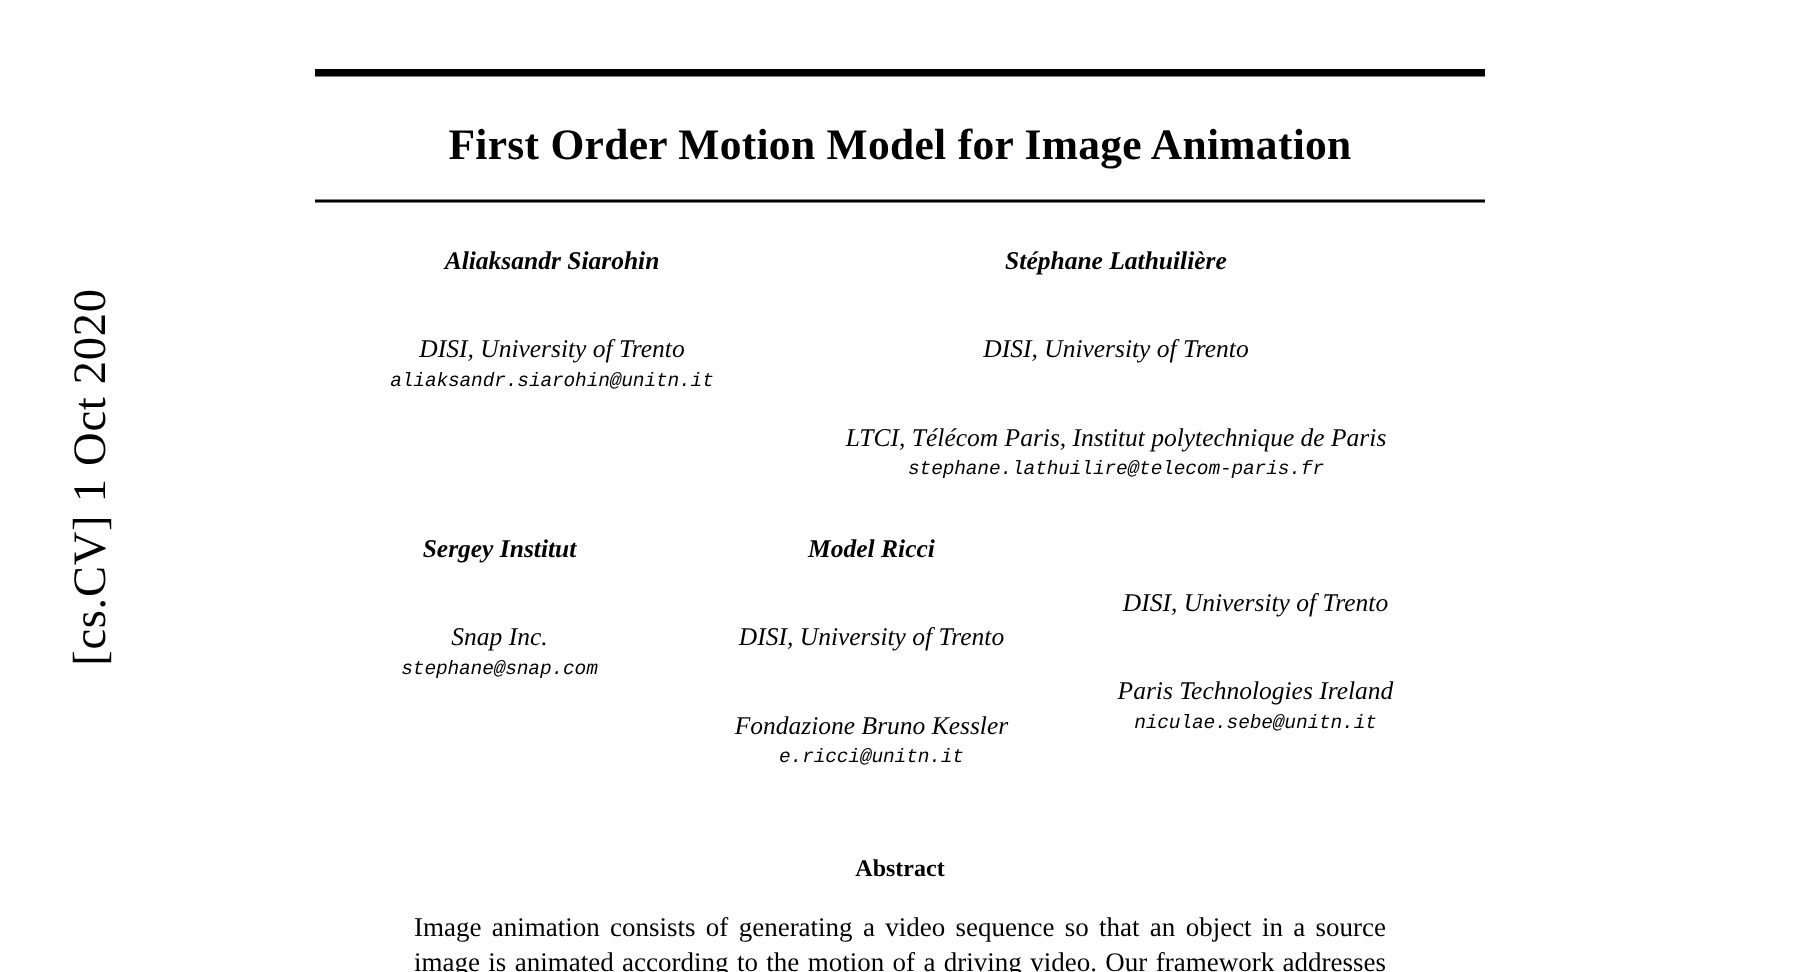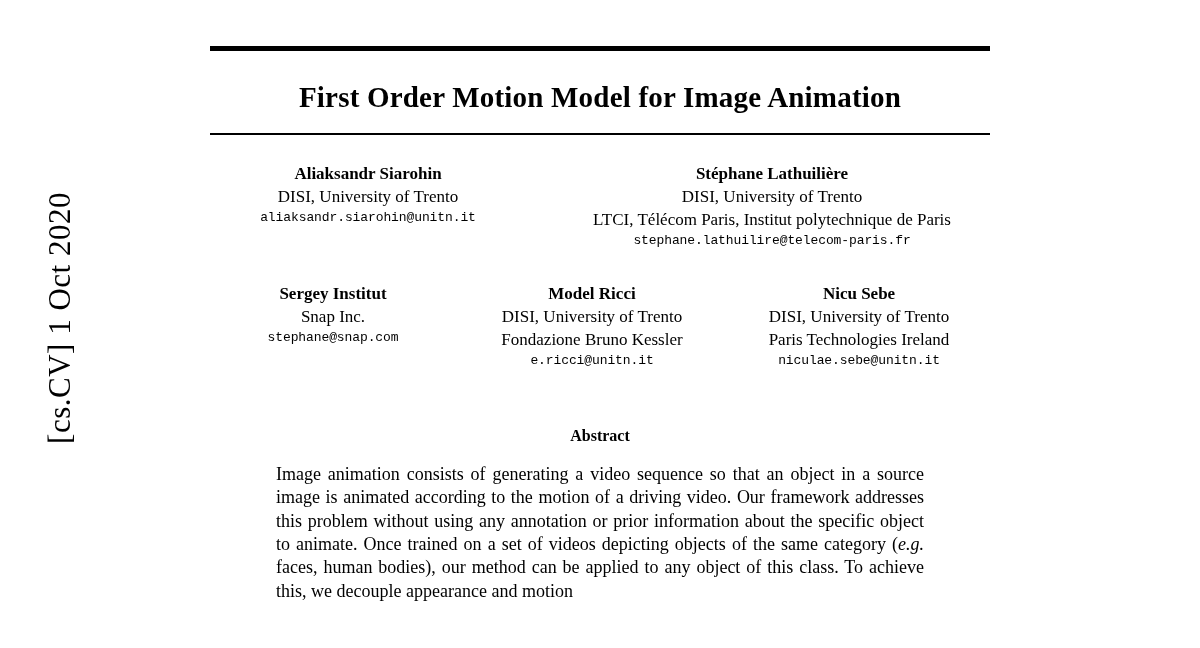--- a/index.html
+++ b/index.html
@@ -62,39 +62,41 @@
   #paper-title {
     text-align: center;
     font-size: 29px;
     font-weight: bold;
     margin-top: 30px;
     letter-spacing: 0.2px;
   }
 
   .authors-row {
     display: flex;
-    justify-content: space-between;
+    justify-content: flex-start;
     margin-top: 28px;
+    font-style: italic;
   }
   .authors-row.row2 {
     margin-top: 32px;
   }
   .author {
     text-align: center;
     padding: 0 6px;
     box-sizing: border-box;
   }
   .author .name {
     font-size: 17px;
     font-weight: bold;
     line-height: 1.35;
   }
   .author .aff {
     font-size: 17px;
     line-height: 1.35;
+    margin-top: 36px;
   }
   .author .mail {
     font-family: "Liberation Mono", monospace;
     font-size: 13px;
     line-height: 1.45;
     letter-spacing: -0.1px;
   }
 
   
   .r1-c1 { width: 316px; }
@@ -156,21 +158,20 @@
       <div class="aff">Snap Inc.</div>
       <div class="mail">stephane@snap.com</div>
     </div>
     <div class="author r2-c2">
       <div class="name">Model Ricci</div>
       <div class="aff">DISI, University of Trento</div>
       <div class="aff">Fondazione Bruno Kessler</div>
       <div class="mail">e.ricci@unitn.it</div>
     </div>
     <div class="author r2-c3">
-      <div class="name">Nicu Sebe</div>
       <div class="aff">DISI, University of Trento</div>
       <div class="aff">Paris Technologies Ireland</div>
       <div class="mail">niculae.sebe@unitn.it</div>
     </div>
   </div>
 
   <div id="abstract-heading">Abstract</div>
 
   <div id="abstract-body">Image animation consists of generating a video sequence so that an object in a source image is animated according to the motion of a driving video. Our framework addresses this problem without using any annotation or prior information about the specific object to animate. Once trained on a set of videos depicting objects of the same category (<i>e.g.</i> faces, human bodies), our method can be applied to any object of this class. To achieve this, we decouple appearance and motion</div>
 

